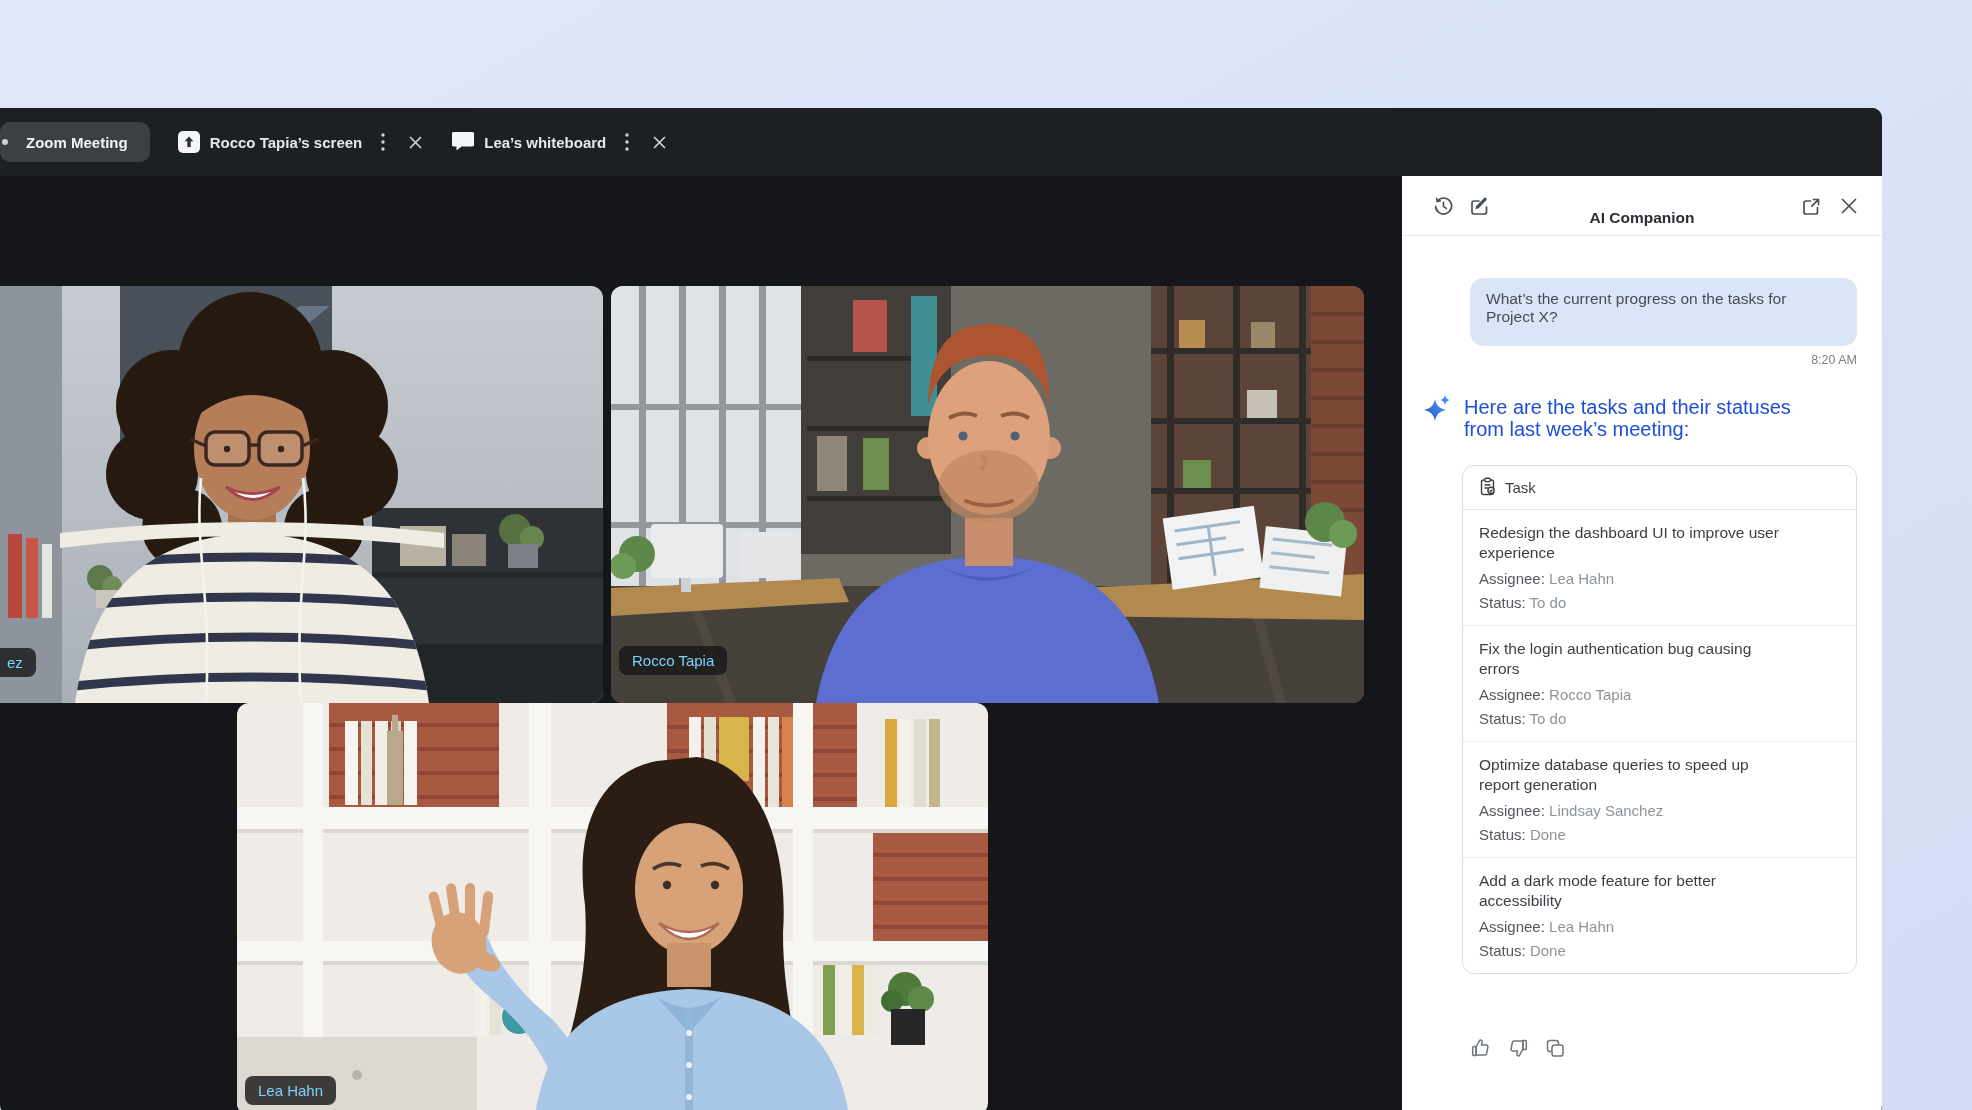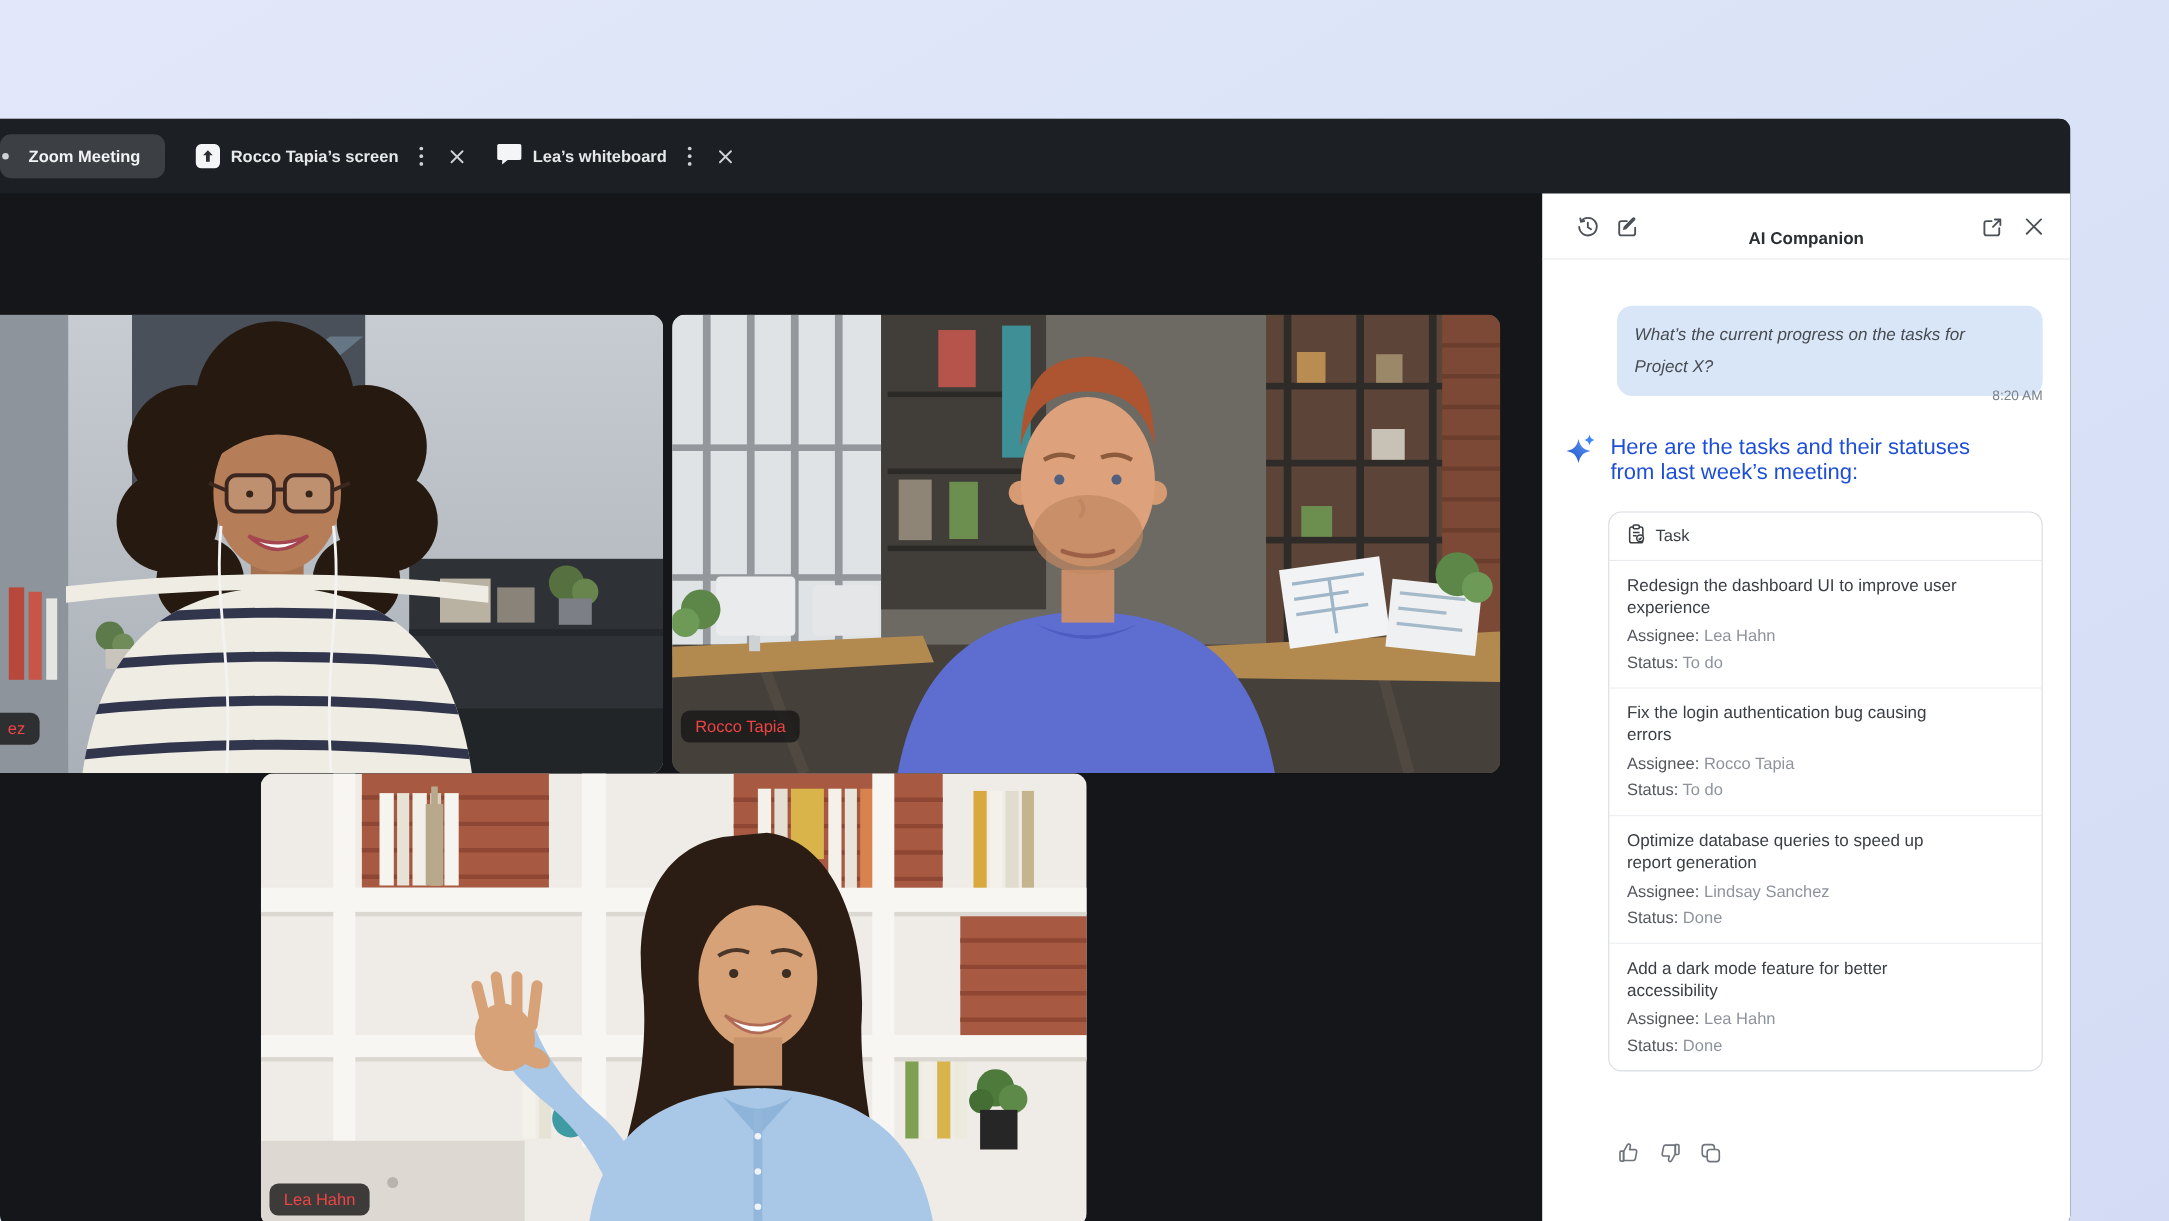--- a/index.html
+++ b/index.html
@@ -17,32 +17,32 @@
   .tab-active{position:relative;margin-left:0;height:40px;background:#3c4045;border-radius:10px;
     display:flex;align-items:center;padding:0 22px 0 26px;color:#f2f3f4;font-size:15px;font-weight:700;}
   .tab-frag{position:absolute;left:2px;top:17px;width:6px;height:6px;border-radius:50%;background:#cfd3d7;}
   .tab-plain{display:flex;align-items:center;color:#e6e8ea;font-size:15px;font-weight:700;gap:10px;}
   .tab-iconbox{width:22px;height:22px;border-radius:5px;background:#f4f5f6;display:flex;align-items:center;justify-content:center;}
   .kebab,.tab-x{display:flex;align-items:center;justify-content:center;width:22px;height:22px;cursor:pointer;}
 
   
   .tile{overflow:hidden;background:#0d0f11;}
   .tile svg{display:block;width:100%;height:100%;}
-  .nametag{position:absolute;background:rgba(24,24,24,.82);color:#ef4444;font-size:15px;
+  .nametag{position:absolute;background:rgba(24,24,24,.82);color:#7dd3fc;font-size:15px;
     padding:5px 13px;border-radius:8px;line-height:19px;}
   .nametag.cut{border-radius:0 8px 8px 0;padding-left:7px;}
 
   
   #panel{left:1402px;top:68px;width:480px;height:939px;background:#fff;border-radius:0 0 10px 0;}
   #panel-header{position:absolute;left:0;top:0;width:100%;height:59px;border-bottom:1px solid #e7e9ed;}
   .hicon{position:absolute;top:17px;width:26px;height:26px;display:flex;align-items:center;justify-content:center;cursor:pointer;color:#4c5157;}
   #panel-title{position:absolute;left:0;top:0;width:100%;height:59px;display:flex;align-items:center;justify-content:center;
     font-size:15.5px;font-weight:700;color:#2b2e33;margin-top:12px;}
   .bubble{position:absolute;left:68px;top:102px;width:387px;min-height:68px;background:#d9e6f8;border-radius:14px;
-    box-sizing:border-box;padding:12px 16px;font-size:15.5px;line-height:29px;color:#474c52;font-style:italic;}
+    box-sizing:border-box;padding:12px 16px;font-size:15.5px;line-height:18px;color:#474c52;}
   .bubble span{display:inline-block;max-width:318px;}
   .stamp{position:absolute;top:177px;right:25px;font-size:12.5px;color:#7c828b;}
   .ai-spark{position:absolute;left:19px;top:217px;width:32px;height:32px;}
   .ai-intro{position:absolute;left:62px;top:220px;width:395px;font-size:20px;line-height:22px;color:#1d4ed8;}
   .ai-intro span{display:inline-block;max-width:348px;}
   .task-card{position:absolute;left:60px;top:289px;width:395px;box-sizing:border-box;
     border:1.5px solid #d8dce2;border-radius:12px;background:#fff;}
   .card-head{display:flex;align-items:center;gap:8px;height:43px;padding:0 16px;border-bottom:1px solid #e7e9ed;
     font-size:15px;color:#3a3e44;}
   .task-item{padding:13px 16px 14px 16px;border-bottom:1px solid #eceef1;}

